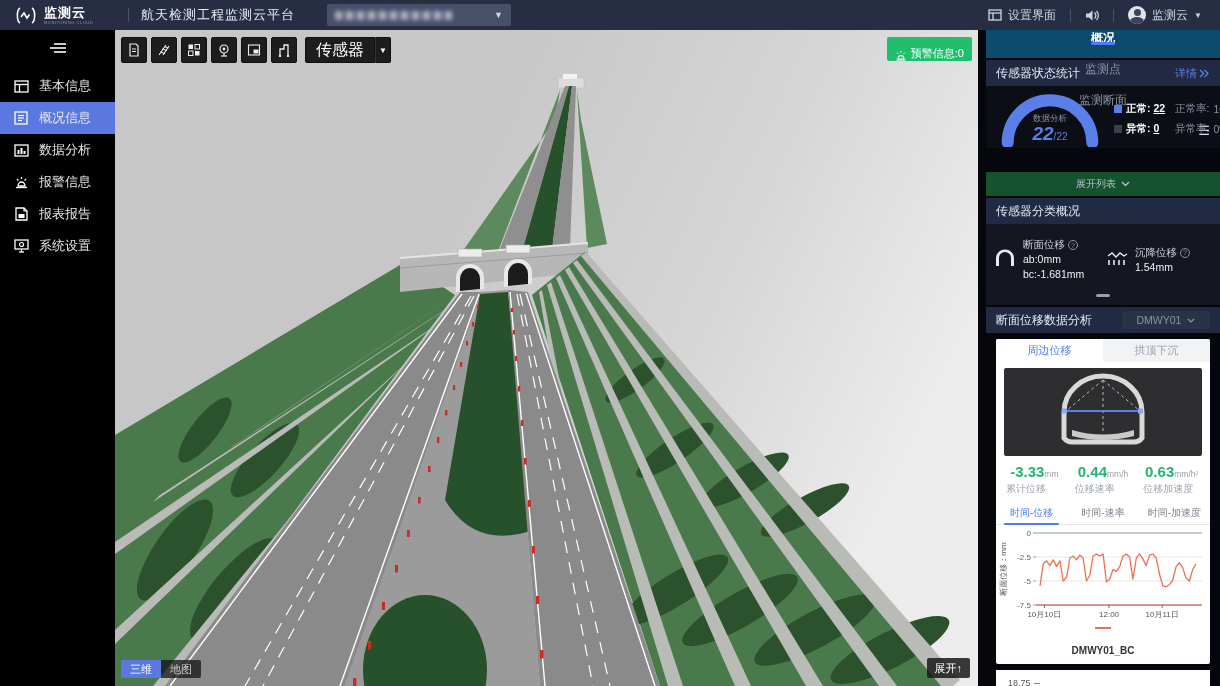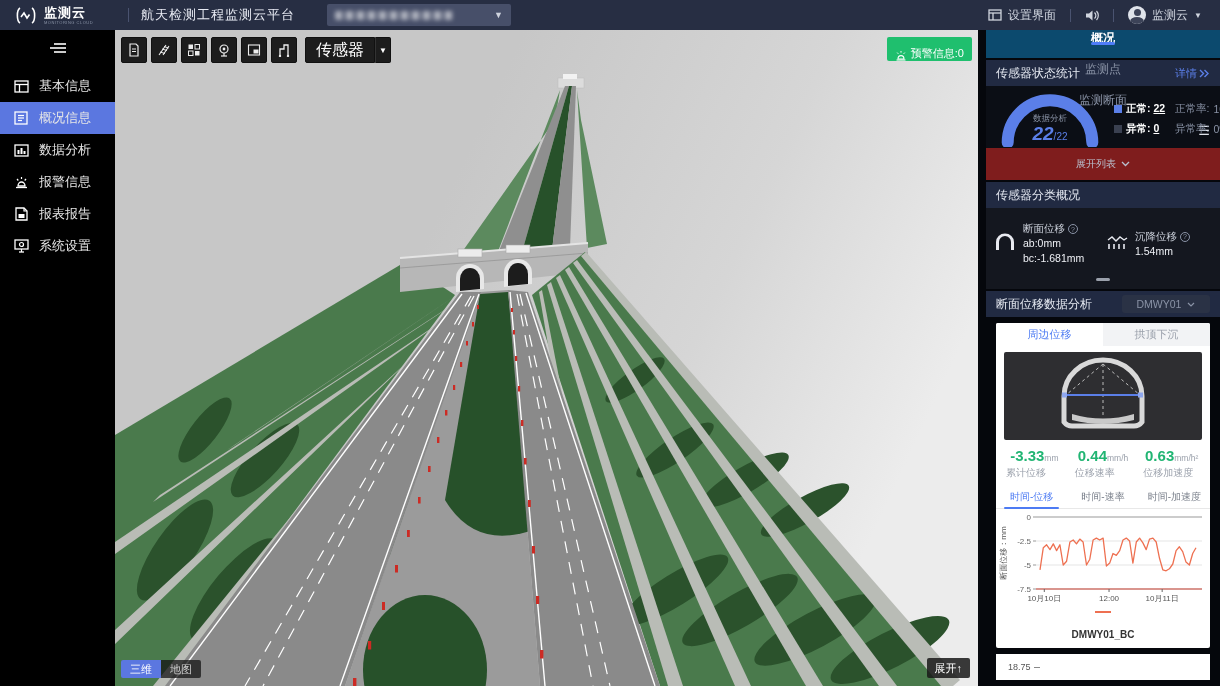--- a/index.html
+++ b/index.html
@@ -80,22 +80,22 @@
   .gauge-label { position:absolute; left:0; right:0; top:22px; text-align:center; font-size:8.5px; color:#8a93a6; }
   .gauge-num { position:absolute; left:0; right:0; top:32px; text-align:center; color:#5b7fe8; }
   .gauge-num b { font-size:19px; font-style:italic; }
   .gauge-num span { font-size:10px; }
   .legend { flex:1; display:grid; grid-template-columns:auto auto; gap:6px 10px; padding-left:8px; align-content:center; }
   .leg-item { display:flex; align-items:center; gap:4px; font-size:10.5px; white-space:nowrap; }
   .leg-sq { width:8px; height:8px; flex:none; }
   .leg-strong { color:#fff; font-weight:bold; }
   .leg-strong u { text-decoration:underline; }
   .leg-dim { color:#8a93a6; }
-  .expand-bar { height:32px; background:#7f1d1d; display:flex; align-items:center; justify-content:center;
-    gap:5px; font-size:10px; color:#b9c0ce; cursor:pointer; }
+  .expand-bar { height:24px; background:#14532d; display:flex; align-items:center; justify-content:center;
+    gap:5px; font-size:10px; color:#b9c0ce; cursor:pointer;margin-top:24px; }
   .cat-card { background:#14171f; padding:14px 8px 6px; }
   .cat-row { display:flex; gap:6px; }
   .cat-item { flex:1; display:flex; align-items:center; gap:7px; cursor:pointer; }
   .cat-ico { color:#e8eaf0; flex:none; }
   .cat-name { font-size:10.5px; color:#cfd4de; display:flex; align-items:center; gap:3px; }
   .info-ico { width:10px; height:10px; border:1px solid #8a93a6; border-radius:50%; color:#8a93a6;
     font-size:7px; display:flex; align-items:center; justify-content:center; }
   .cat-val { font-size:10.5px; color:#eef0f5; line-height:1.45; }
   .pager-dash { width:14px; height:3px; background:#9aa0ab; border-radius:2px; margin:12px auto 2px; }
   .selector { margin-left:auto; width:88px; height:18px; background:#2a3245; border-radius:3px;

